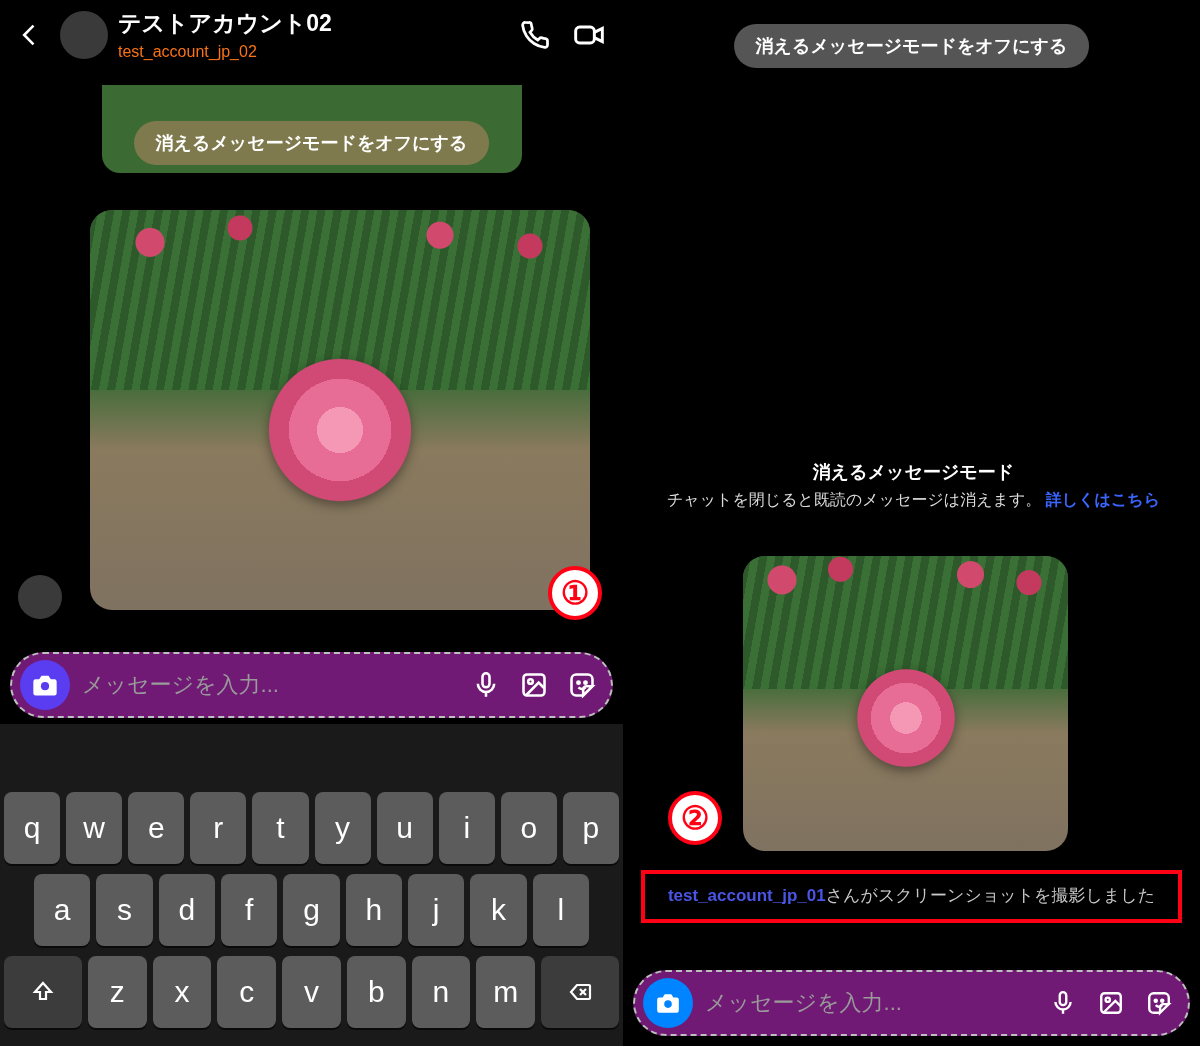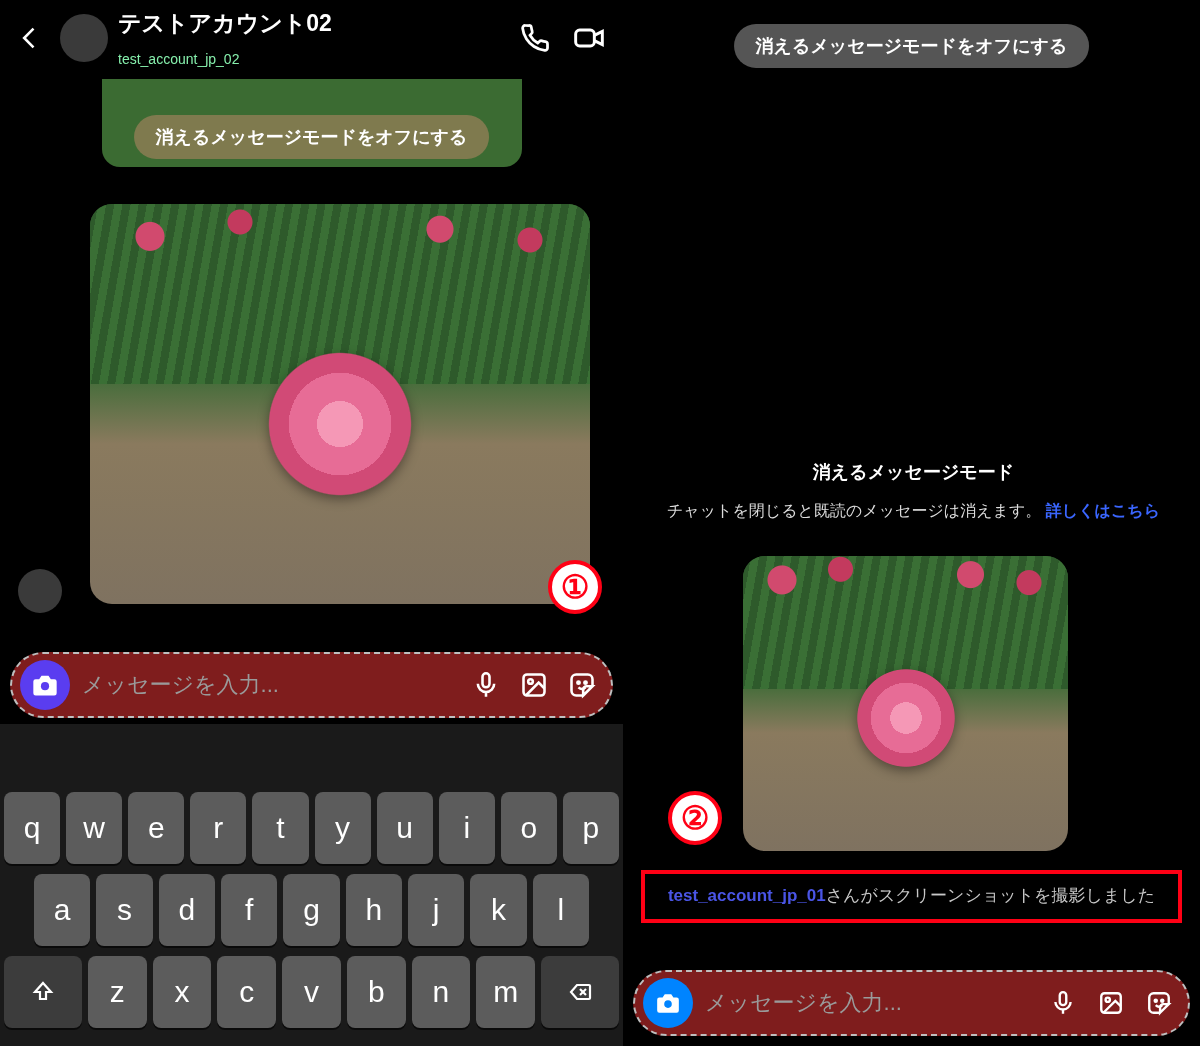--- a/index.html
+++ b/index.html
@@ -16,35 +16,35 @@
     background: #000;
     display: flex;
     flex-direction: column;
     overflow: hidden;
   }
   .phone.left  { width: 623px; height: 1046px; }
   .phone.right { width: 577px; height: 1046px; }
   
   .header {
     display: flex; align-items: center;
-    padding: 8px 10px 12px 6px;
+    padding: 8px 10px 24px 6px;
     gap: 6px;
   }
   .back-btn, .hdr-icon {
     width: 48px; height: 48px;
     display:flex; align-items:center; justify-content:center;
     color:#fff; flex-shrink:0;
   }
   .avatar-sm {
     width: 48px; height: 48px; border-radius: 50%;
     background:#3a3a3a; flex-shrink:0;
   }
   .name-block { flex:1; min-width:0; overflow:hidden; padding-left:4px;}
   .display-name { color:#fff; font-weight:700; font-size:23px; white-space:nowrap; overflow:hidden; text-overflow:ellipsis;}
-  .username { color:#86efac; font-size:14px; margin-top:12px;}
+  .username { color:#f97316; font-size:16px; margin-top:4px;}
   
   .chat-body { flex:1; position:relative; overflow:hidden; }
   .pill {
     position:absolute; left:50%; transform:translateX(-50%);
     padding:10px 22px; border-radius:30px;
     color:#fff; font-size:18px; font-weight:600; white-space:nowrap;
   }
   .pill.olive { background:#7f7a4e; top:36px; }
   .pill.grey  { background:#555; top:24px; }
   
@@ -82,21 +82,21 @@
     position:absolute; left:18px; top:490px;
     width:44px; height:44px; border-radius:50%;
     background:#3a3a3a;
   }
   
   .vanish-info {
     position:absolute; top:460px; left:4px; right:0;
     text-align:center; color:#ddd; padding:0 24px;
   }
   .vanish-info .title { font-weight:700; font-size:18px; color:#fff; }
-  .vanish-info .body  { font-size:16px; line-height:1.5; margin-top:15px;}
+  .vanish-info .body  { font-size:16px; line-height:1.5; margin-top:4px;}
   .vanish-info .link  { color:#3a66ff; font-weight:600;}
   
   .shot-notice {
     position:absolute; left:18px; right:18px; top:870px;
     border:4px solid #ff0015;
     padding:10px 8px;
     text-align:center;
     color:#c8c8c8;
     font-size:17px;
     line-height:1.45;
@@ -105,21 +105,21 @@
   
   .composer {
     position:relative;
     margin:8px 10px 6px 10px;
     border:2px dashed #bfbfbf;
     border-radius:38px;
     display:flex;
     align-items:center;
     padding:6px 8px;
     gap:6px;
-    background:#7f1d1d;
+    background:#701a75;
   }
   .right .composer { margin:0 10px 10px 10px; position:absolute; left:0; right:0; bottom:0;}
   .cam-btn {
     width:50px; height:50px; border-radius:50%;
     display:flex; align-items:center; justify-content:center;
     flex-shrink:0;
   }
   .cam-btn.purple { background:#5a3df0; }
   .cam-btn.blue   { background:#0084ff; }
   .composer .placeholder {

